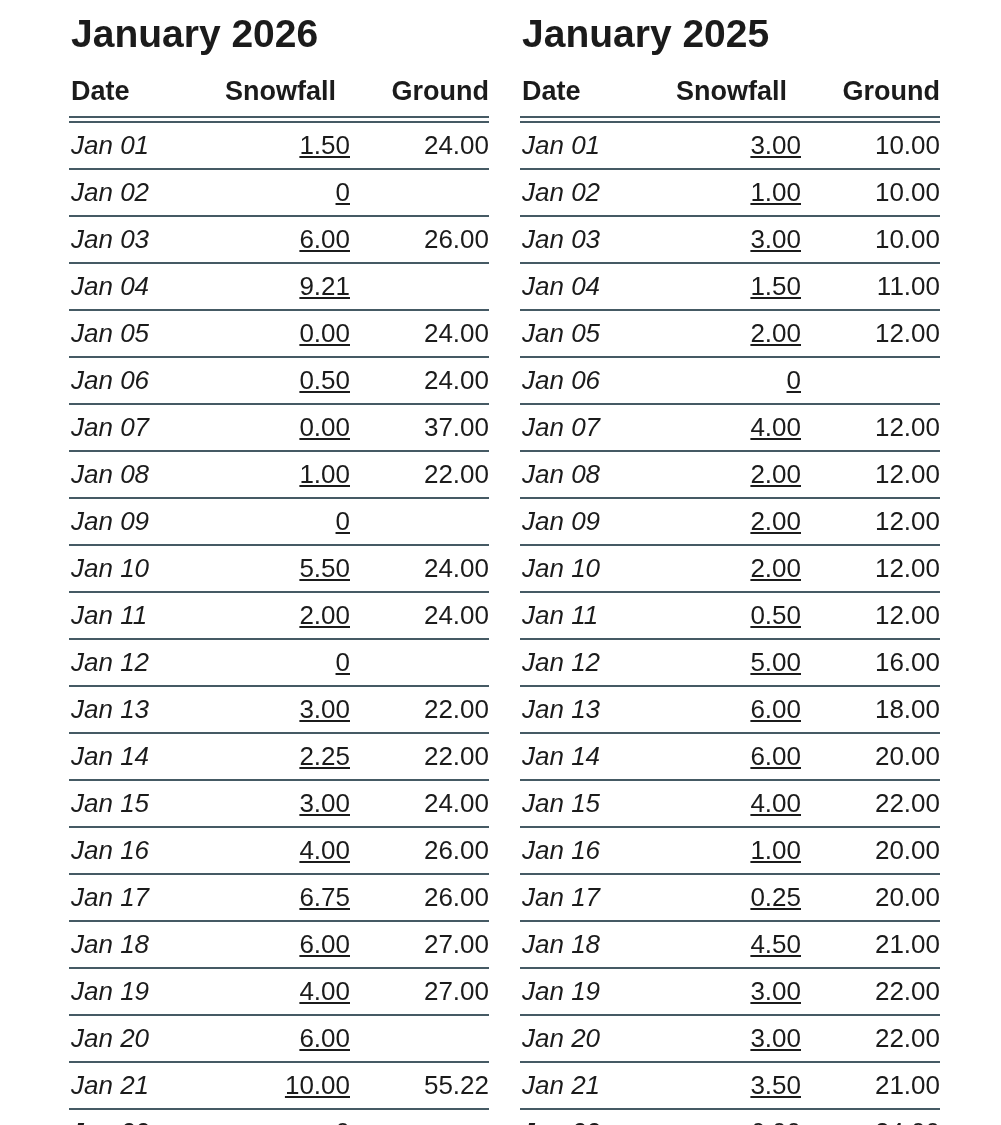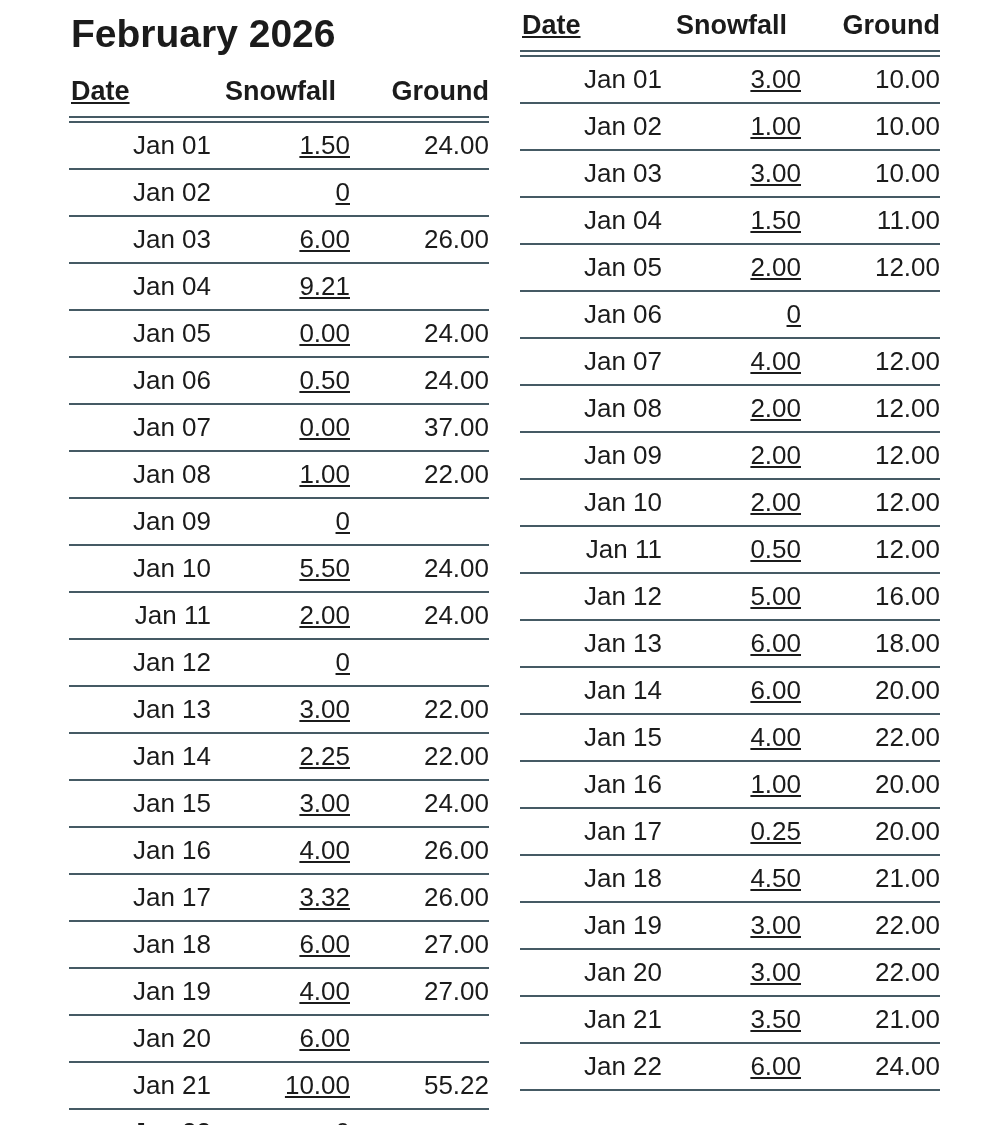--- a/index.html
+++ b/index.html
@@ -35,42 +35,42 @@
     border-collapse: collapse;
     table-layout: fixed;
   }
   .month-table th {
     font-size: 27px;
     font-weight: 700;
     padding: 0 0 9px 0;
     border-bottom: 7px double #455a64;
     white-space: nowrap;
   }
-  .month-table th.col-date { text-align: left; width: 140px; padding-left: 2px; text-decoration: underline; }
+  .month-table th.col-date { text-align: left; width: 140px; padding-left: 2px; }
   .month-table th.col-snowfall { text-align: center; width: 139px; }
   .month-table th.col-ground { text-align: right; width: 139px; }
   .month-table td {
     font-size: 26px;
     height: 45px;
     padding: 0;
     border-bottom: 2px solid #455a64;
     vertical-align: middle;
     white-space: nowrap;
   }
-  .month-table td:nth-child(1) { text-align: right; padding-left: 2px; }
+  .month-table td:nth-child(1) { text-align: left; padding-left: 2px; font-style: italic; }
   .month-table td:nth-child(2) { text-align: right; text-decoration: underline; }
   .month-table td:nth-child(3) { text-align: right; }
 </style>
 </head>
 <body>
 
 <main class="tables-wrap">
 
   <section class="month-section">
-    <h1 class="month-title">February 2026</h1>
+    <h1 class="month-title">January 2026</h1>
     <table class="month-table">
       <thead>
         <tr>
           <th class="col-date">Date</th>
           <th class="col-snowfall">Snowfall</th>
           <th class="col-ground">Ground</th>
         </tr>
       </thead>
       <tbody>
           <tr>
@@ -148,21 +148,21 @@
             <td>3.00</td>
             <td>24.00</td>
           </tr>
           <tr>
             <td>Jan 16</td>
             <td>4.00</td>
             <td>26.00</td>
           </tr>
           <tr>
             <td>Jan 17</td>
-            <td>3.32</td>
+            <td>6.75</td>
             <td>26.00</td>
           </tr>
           <tr>
             <td>Jan 18</td>
             <td>6.00</td>
             <td>27.00</td>
           </tr>
           <tr>
             <td>Jan 19</td>
             <td>4.00</td>
@@ -181,20 +181,21 @@
           <tr>
             <td>Jan 22</td>
             <td>0</td>
             <td></td>
           </tr>
         </tbody>
     </table>
   </section>
 
   <section class="month-section">
+    <h1 class="month-title">January 2025</h1>
     <table class="month-table">
       <thead>
         <tr>
           <th class="col-date">Date</th>
           <th class="col-snowfall">Snowfall</th>
           <th class="col-ground">Ground</th>
         </tr>
       </thead>
       <tbody>
           <tr>

